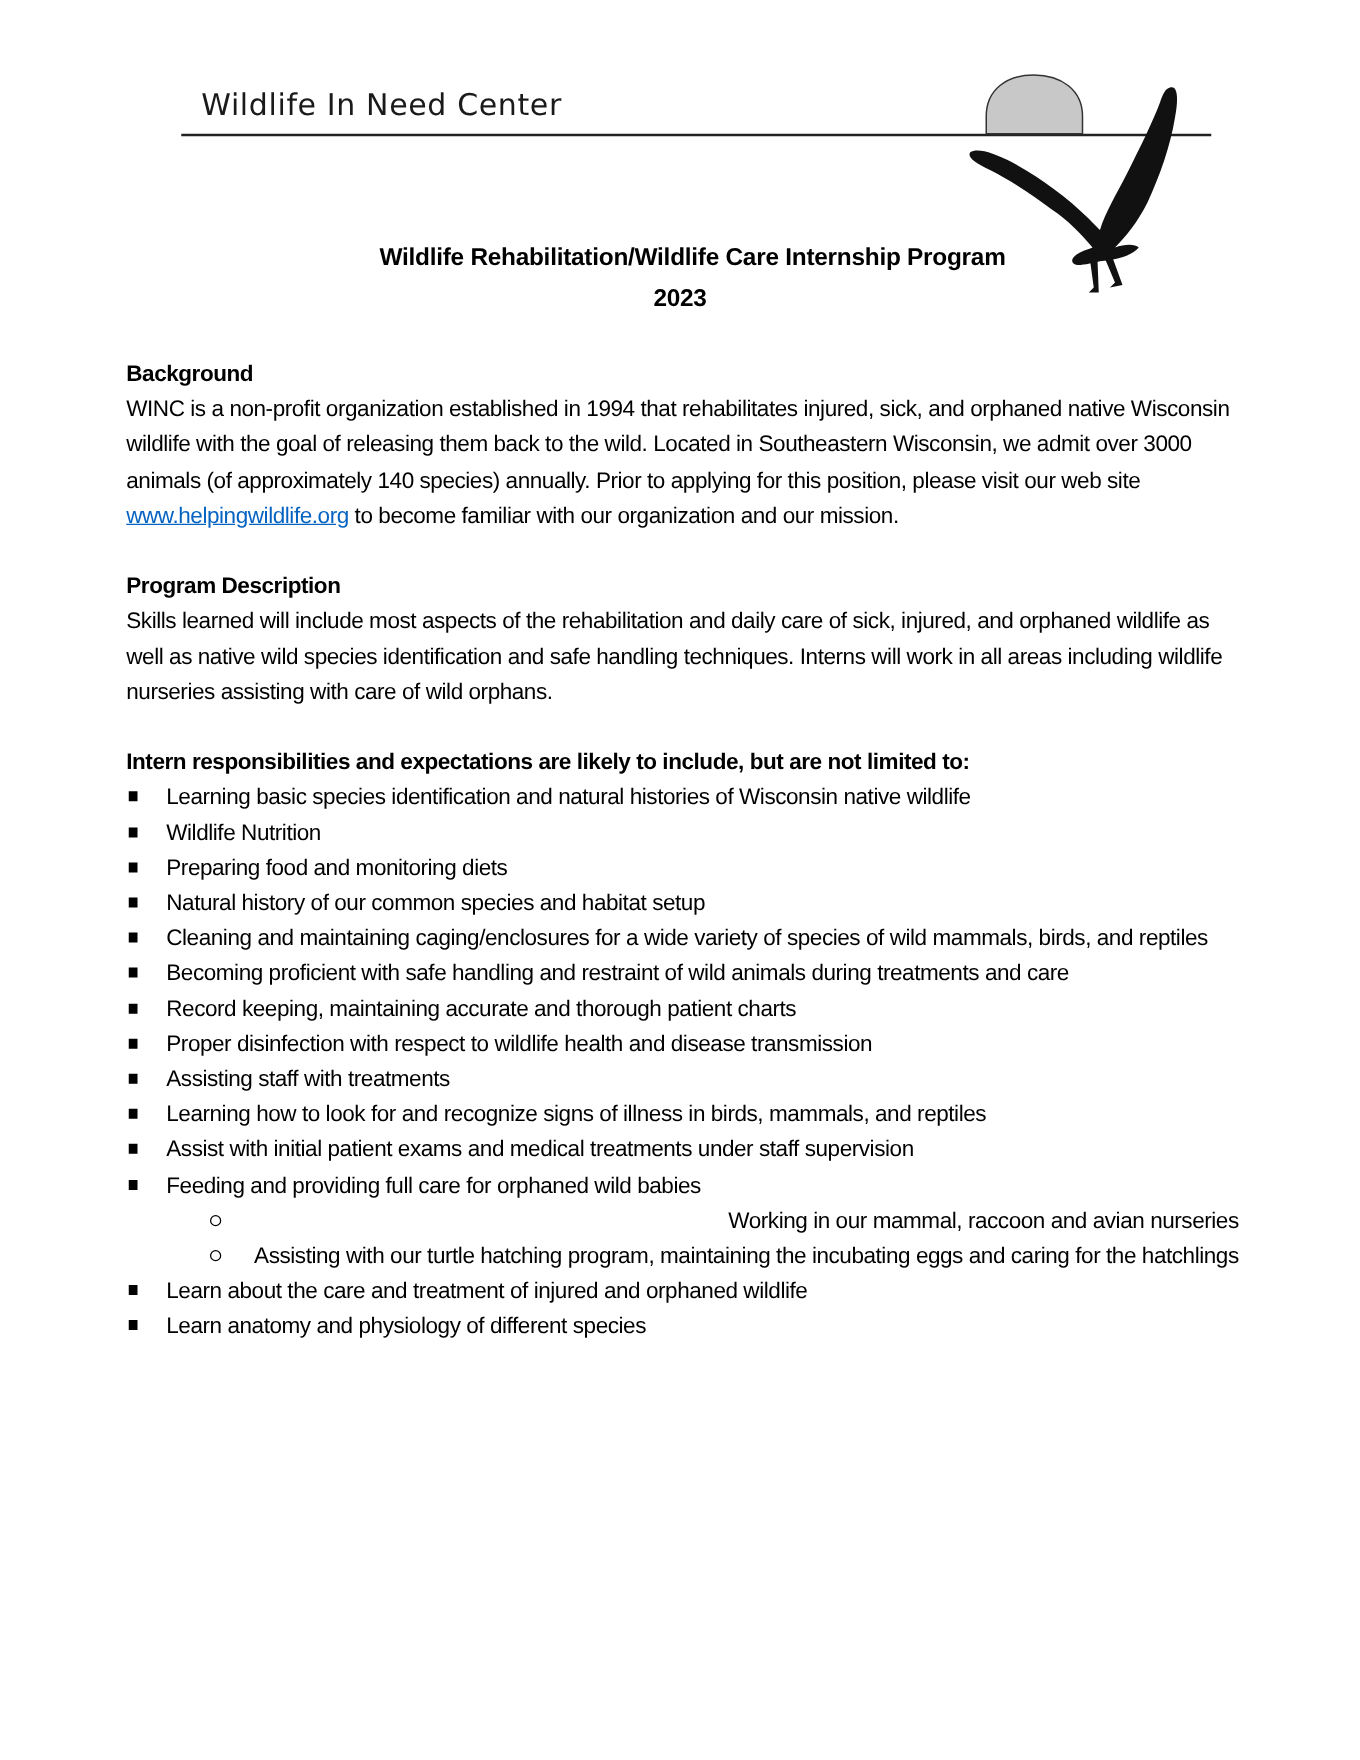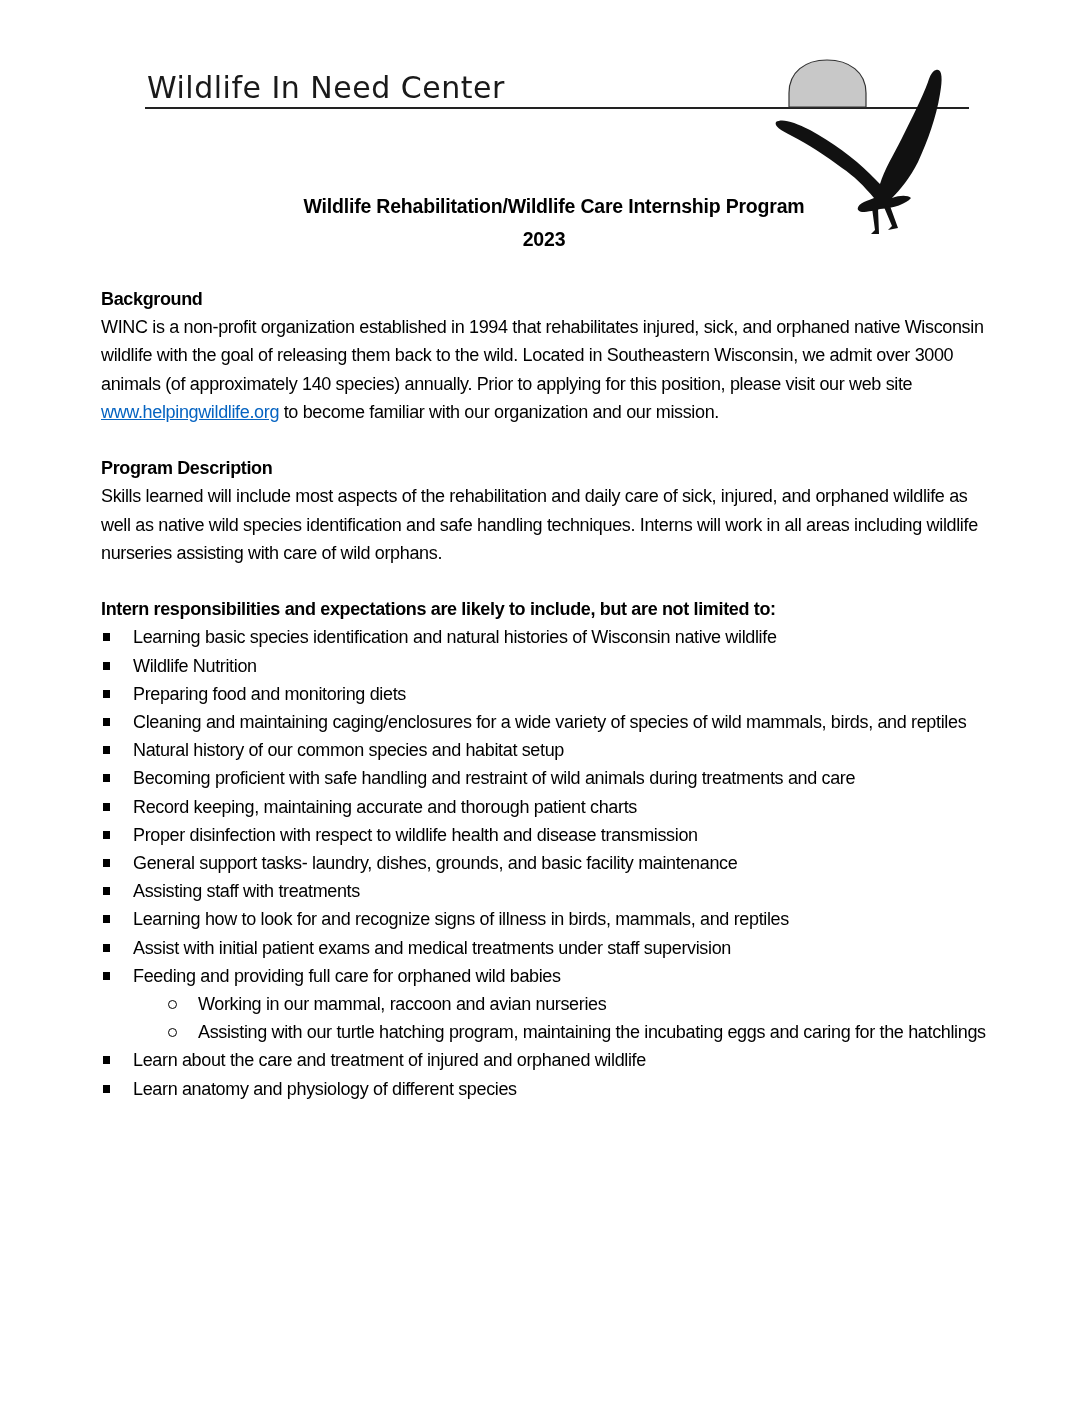--- a/index.html
+++ b/index.html
@@ -1,31 +1,31 @@
 <!DOCTYPE html>
 <html><head>
 <meta charset="utf-8">
 <style>
   html, body { margin: 0; padding: 0; background: #ffffff; }
   body { width: 1088px; height: 1408px; position: relative; overflow: hidden; font-family: "Liberation Sans", sans-serif; color: #000; }
-  .logo-text { position: absolute; left: 147px; top: 70px; font-family: "DejaVu Sans", sans-serif; font-size: 30px; letter-spacing: 0.5px; color: #1a1a1a; white-space: nowrap; }
+  .logo-text { position: absolute; left: 161px; top: 70px; font-family: "DejaVu Sans", sans-serif; font-size: 24px; letter-spacing: 0.5px; color: #1a1a1a; white-space: nowrap; }
   .logo-line { position: absolute; left: 145px; top: 107px; width: 824px; height: 2px; background: #222; }
   .logo-art { position: absolute; left: 760px; top: 58px; width: 220px; height: 190px; }
   .title { position: absolute; left: 0; width: 1088px; text-align: center; font-weight: bold; font-size: 19.5px; letter-spacing: -0.2px; }
   .title.t1 { top: 195px; padding-left: 10px; }
   .title.t2 { top: 228px; }
   .body { position: absolute; left: 101px; top: 285px; width: 890px; font-size: 18px; line-height: 28.2px; letter-spacing: -0.35px; }
   .section-head { font-weight: bold; }
   .para { margin: 0; }
   .gap { height: 28.2px; }
   a.link { color: #0563c1; text-decoration: underline; }
   ul.bullets { list-style: none; margin: 0; padding: 0; }
   ul.bullets > li { position: relative; padding-left: 32px; }
   ul.bullets > li .bullet { position: absolute; left: 2px; top: 10px; width: 7px; height: 8px; background: #000; }
-  ul.sub { list-style: none; margin: 0; padding: 0; }
+  ul.sub { list-style: none; margin: 0; padding: 0; text-align: right; }
   ul.sub > li { position: relative; padding-left: 97px; }
   ul.sub > li .circle { position: absolute; left: 67px; top: 10px; width: 7px; height: 7px; border: 1.3px solid #000; border-radius: 50%; }
 </style>
 </head>
 <body>
 
 <div>
 
   <div class="logo-text">Wildlife In Need Center</div>
   <div class="logo-line"></div>
@@ -64,26 +64,25 @@
     </section>
 
     <div class="gap"></div>
 
     <section>
       <div class="section-head">Intern responsibilities and expectations are likely to include, but are not limited to:</div>
       <ul class="bullets">
         <li><span class="bullet"></span><span>Learning basic species identification and natural histories of Wisconsin native wildlife</span></li>
         <li><span class="bullet"></span><span>Wildlife Nutrition</span></li>
         <li><span class="bullet"></span><span>Preparing food and monitoring diets</span></li>
+        <li><span class="bullet"></span><span>Natural history of our common species and habitat setup</span></li>
         <li><span class="bullet"></span><span>Cleaning and maintaining caging/enclosures for a wide variety of species of wild mammals, birds, and reptiles</span></li>
-        <li><span class="bullet"></span><span>Natural history of our common species and habitat setup</span></li>
         <li><span class="bullet"></span><span>Becoming proficient with safe handling and restraint of wild animals during treatments and care</span></li>
         <li><span class="bullet"></span><span>Record keeping, maintaining accurate and thorough patient charts</span></li>
         <li><span class="bullet"></span><span>Proper disinfection with respect to wildlife health and disease transmission</span></li>
-        <li><span class="bullet"></span><span>General support tasks- laundry, dishes, grounds, and basic facility maintenance</span></li>
         <li><span class="bullet"></span><span>Assisting staff with treatments</span></li>
         <li><span class="bullet"></span><span>Learning how to look for and recognize signs of illness in birds, mammals, and reptiles</span></li>
         <li><span class="bullet"></span><span>Assist with initial patient exams and medical treatments under staff supervision</span></li>
         <li><span class="bullet"></span><span>Feeding and providing full care for orphaned wild babies</span></li>
       </ul>
       <ul class="sub">
         <li><span class="circle"></span><span>Working in our mammal, raccoon and avian nurseries</span></li>
         <li><span class="circle"></span><span>Assisting with our turtle hatching program, maintaining the incubating eggs and caring for the hatchlings</span></li>
       </ul>
       <ul class="bullets">

